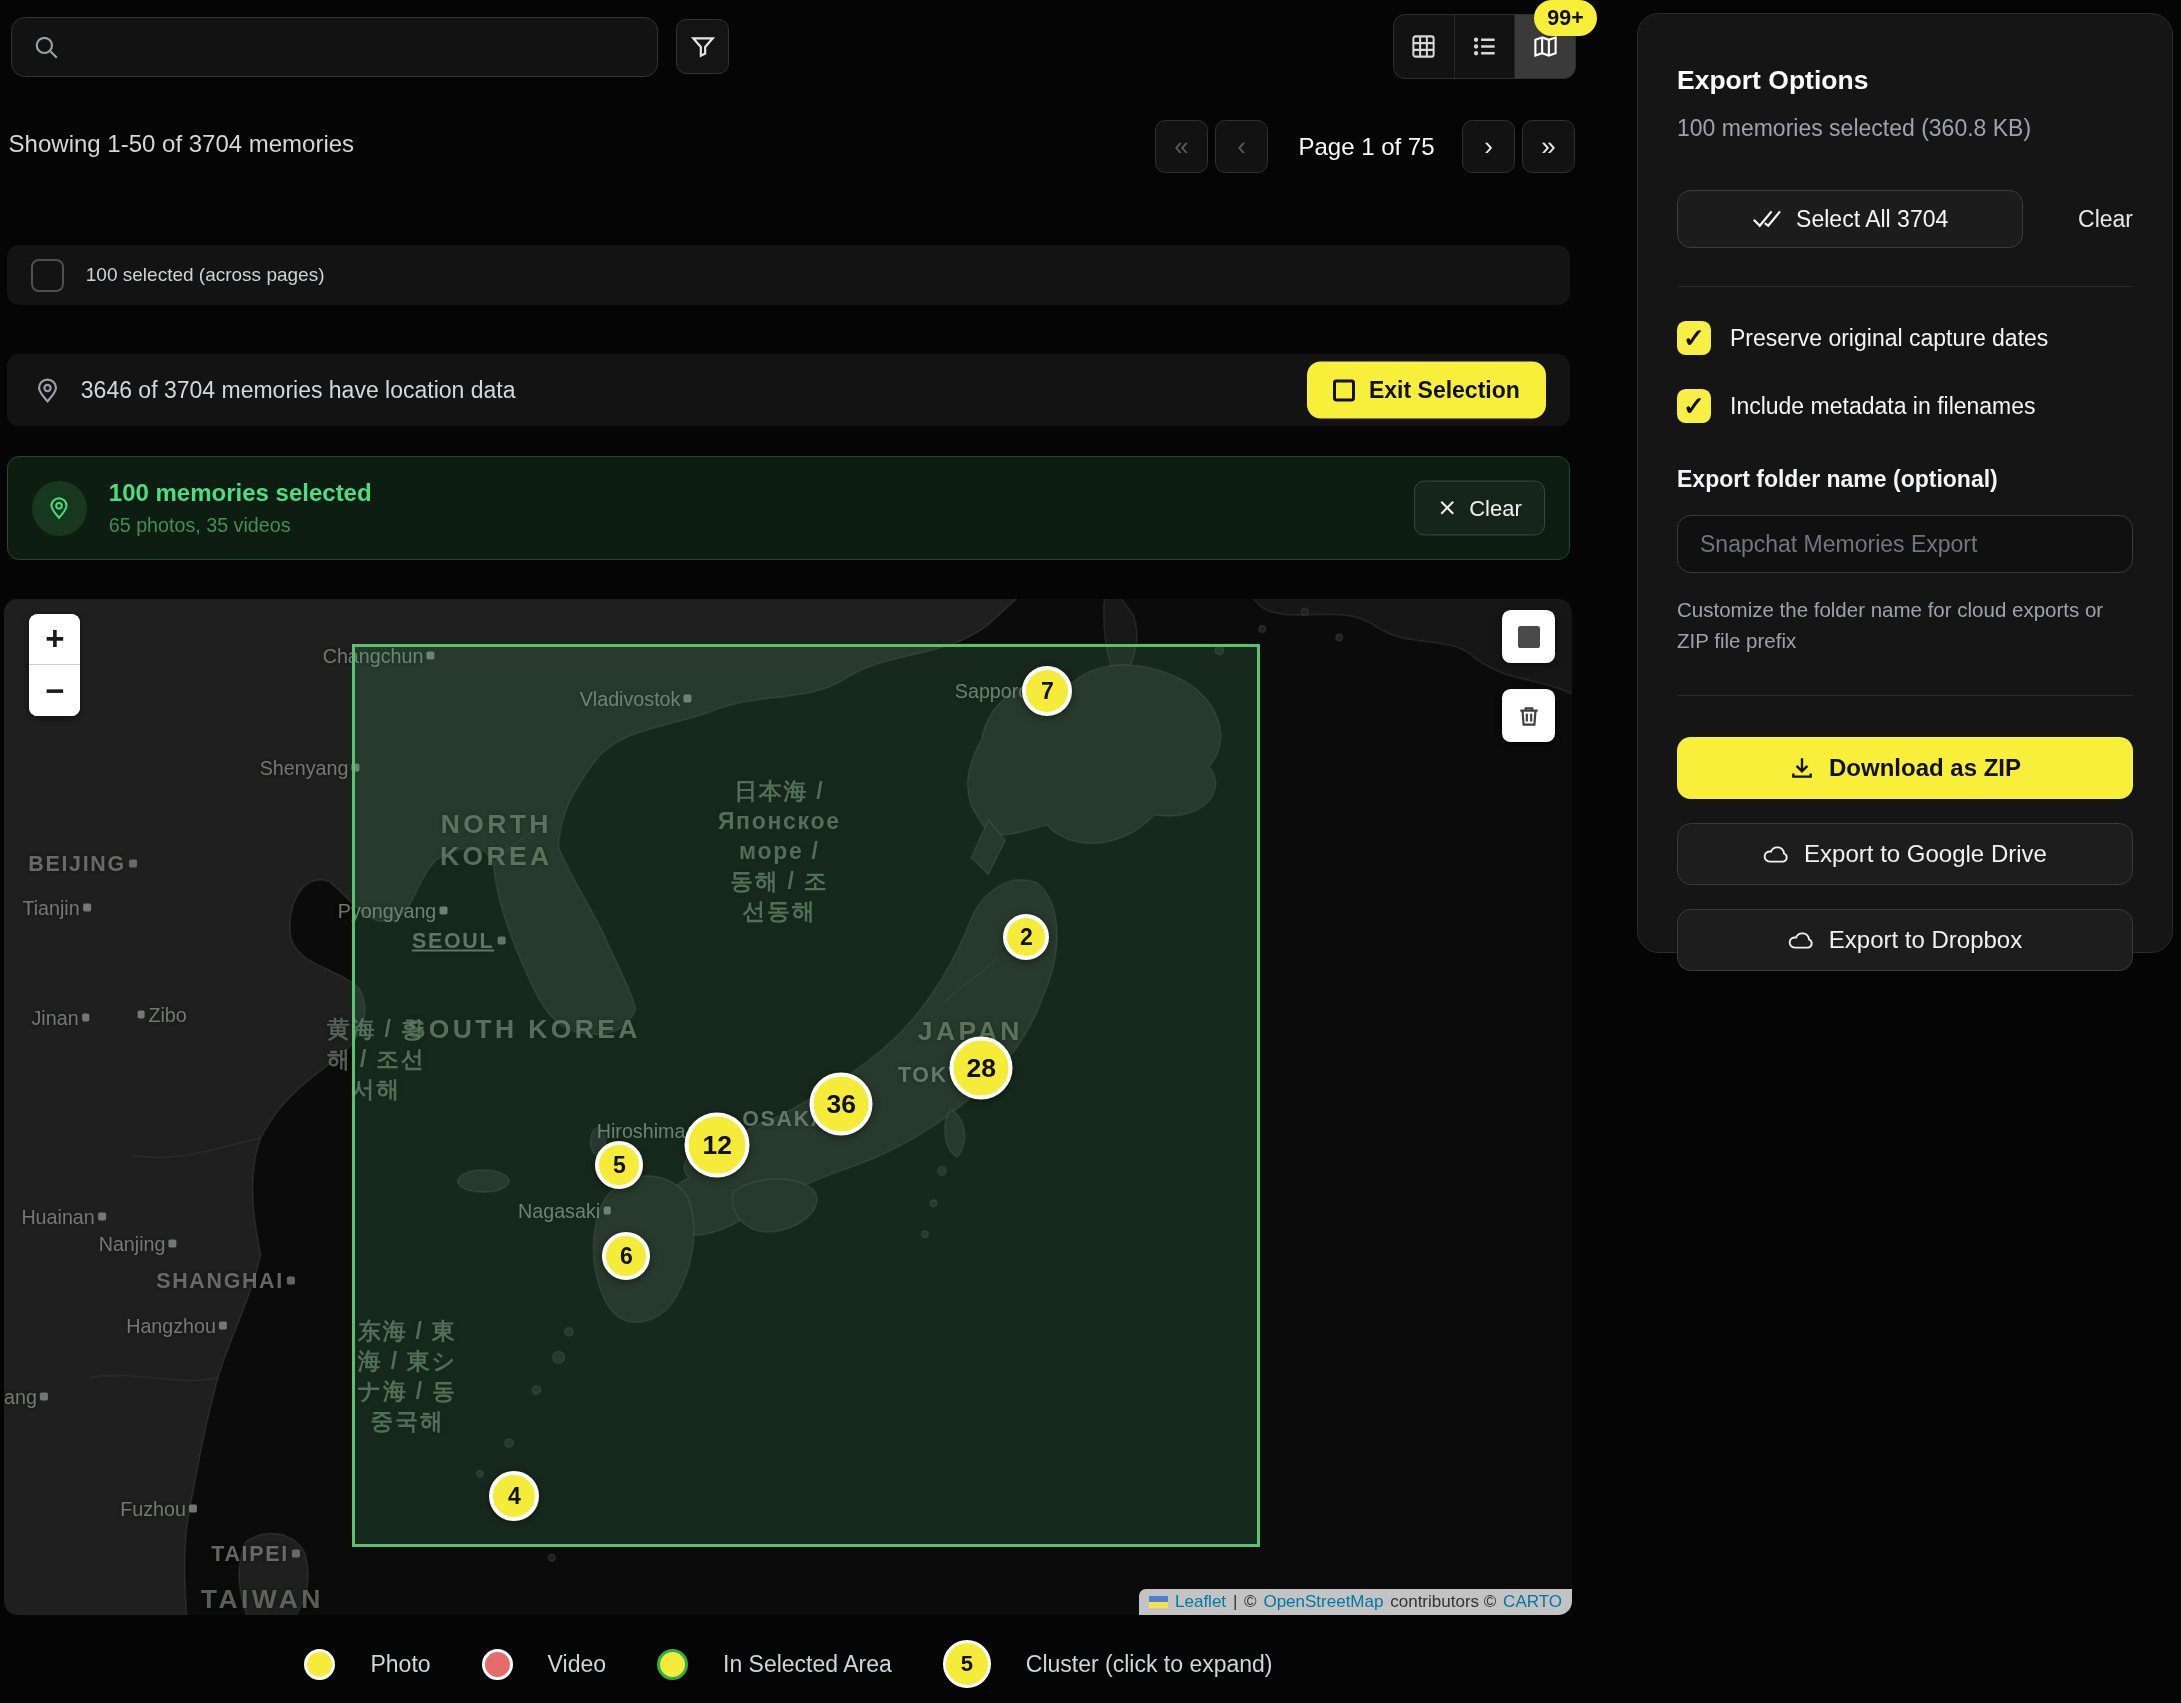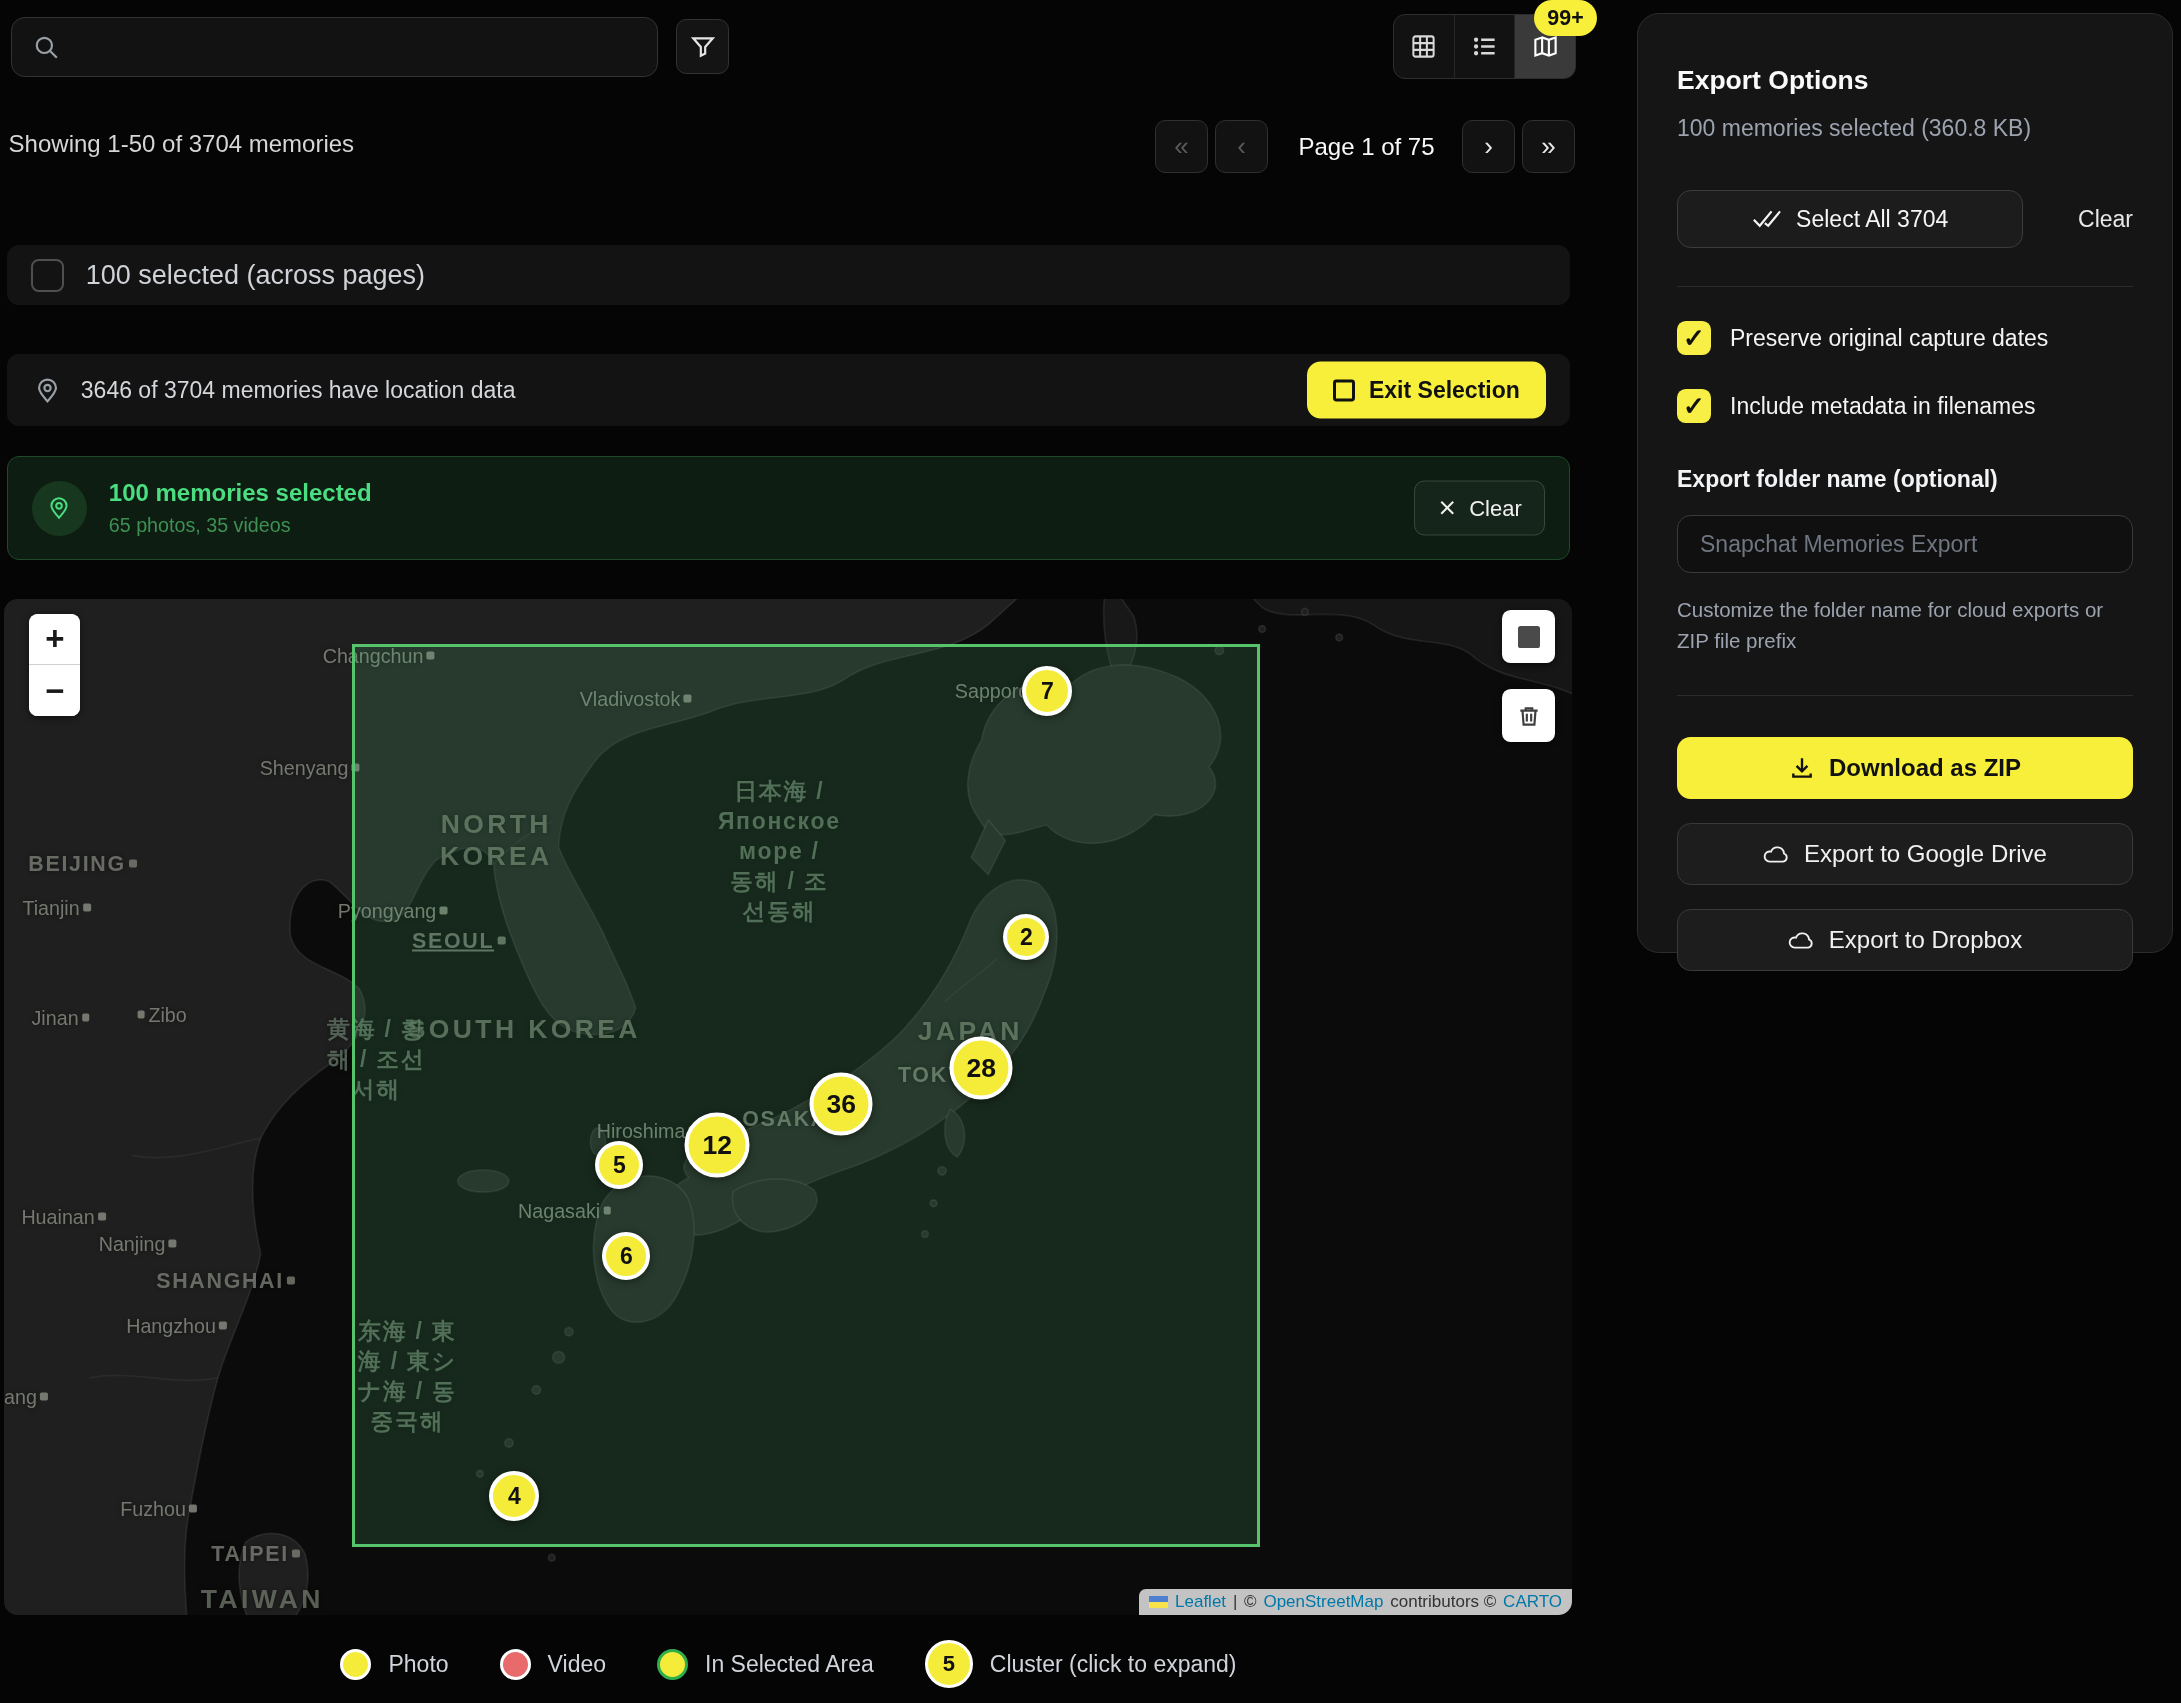--- a/index.html
+++ b/index.html
@@ -35,21 +35,21 @@
     border:1.7px solid #303030; border-radius:10.3px; color:#e8e8e8; font-size:26px;
     display:flex; align-items:center; justify-content:center; cursor:pointer; }
   .page-btn.disabled { color:#5a5a5a; }
   .page-label { position:absolute; top:133px; left:1298px; width:137px; text-align:center; font-size:24px; color:#fafafa; }
 
   
   .row-panel { position:absolute; left:6.8px; width:1563px; background:#131313; border-radius:12px;
     display:flex; align-items:center; }
   .row-select { top:245px; height:60px; padding:0 24px; gap:22px; }
   .checkbox-empty { width:33px; height:33px; border:2.6px solid #4f4f4f; border-radius:7.7px; background:transparent; flex:0 0 auto; cursor:pointer; }
-  .row-select-label { font-size:27px; color:#cfd2d6; }
+  .row-select-label { font-size:19px; color:#cfd2d6; }
   .row-location { top:354px; height:72px; padding:15px 26px; gap:19px; }
   .row-location-label { font-size:23px; color:#d4d7db; }
   .exit-btn { position:absolute; right:24px; top:50%; transform:translateY(-50%);
     height:57px; background:#f7ef3a; border-radius:13.7px; color:#111; font-size:23px; font-weight:600;
     display:flex; align-items:center; gap:13.7px; padding:0 26px; cursor:pointer; border:none; }
   .exit-square { width:22px; height:22px; border:3.4px solid #111; border-radius:3.4px; }
 
   .banner { position:absolute; left:6.8px; top:456px; width:1563px; height:104px;
     background:#0d1d12; border:1.7px solid #1f4a29; border-radius:12px; display:flex; align-items:center; padding:0 24px; }
   .banner-icon { width:55px; height:55px; border-radius:50%; background:#17381f;
@@ -90,21 +90,21 @@
     z-index:5; display:flex; align-items:center; gap:6.8px; padding:0 10.3px; font-size:17px; color:#333;
     border-top-left-radius:6.8px; }
   .attribution a { color:#0078A8; text-decoration:none; cursor:pointer; }
   .flag { width:19px; height:13px; display:inline-block; }
   .flag .b { display:block; width:100%; height:6.8px; background:#4e7fd0; }
   .flag .y { display:block; width:100%; height:6px; background:#f7e24b; }
 
   
   .legend { position:absolute; left:0; top:1640px; width:1577px; display:flex; justify-content:center;
     align-items:center; gap:51px; }
-  .legend-item { display:flex; align-items:center; gap:17px; color:#d1d5db; font-size:23px; }
+  .legend-item { display:flex; align-items:center; gap:35px; color:#d1d5db; font-size:23px; }
   .swatch { width:31px; height:31px; border-radius:50%; flex:0 0 auto; }
   .swatch.photo { background:#f5ec39; border:3.4px solid #fff; }
   .swatch.video { background:#e96a6a; border:3.4px solid #fff; }
   .swatch.selected { background:#f5ec39; border:3.4px solid #2fae4e; }
   .swatch.cluster-s { width:48px; height:48px; background:#f5ec39; border:3.4px solid #fff;
     display:flex; align-items:center; justify-content:center; color:#111; font-weight:bold; font-size:22px; }
 
   
   .panel { position:absolute; left:1637px; top:13px; width:536px; height:940px; background:#151515;
     border:1.7px solid #2c2c2c; border-radius:22px; padding:39px; }

